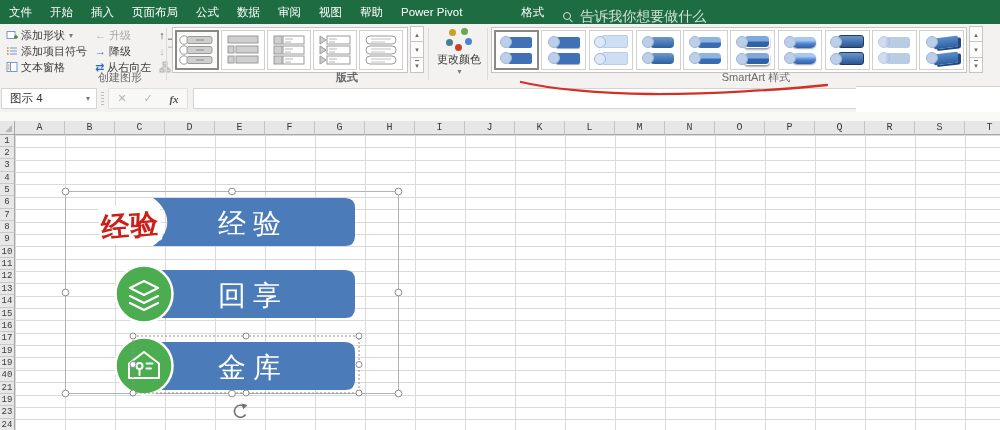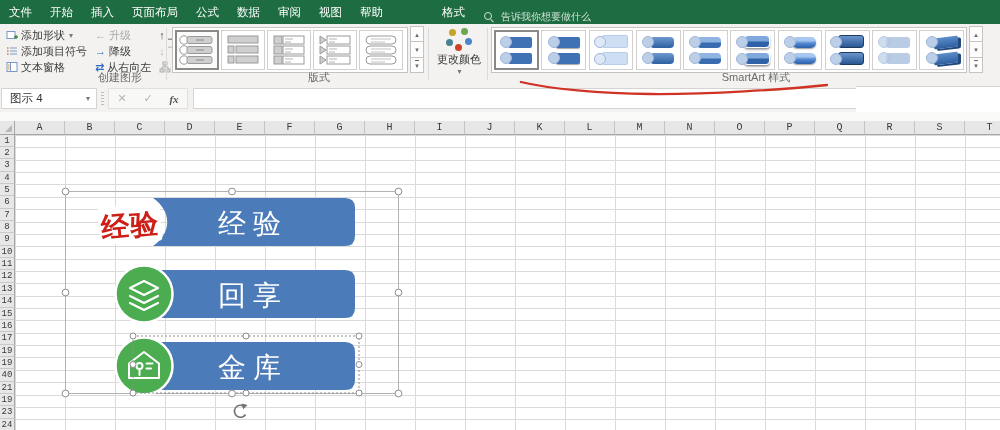--- a/index.html
+++ b/index.html
@@ -5,21 +5,21 @@
   html,body{margin:0;padding:0;background:#fff;}
   #app{position:relative;width:1000px;height:430px;overflow:hidden;
        font-family:"Liberation Sans","DejaVu Sans",sans-serif;
        -webkit-font-smoothing:antialiased;}
 
   
   .tabbar{position:absolute;left:0;top:0;width:1000px;height:34px;background:#1e6c41;
           display:flex;align-items:stretch;}
   .tab{color:#fff;font-size:11.5px;line-height:24px;padding:0 9px;cursor:default;white-space:nowrap;}
   .tab.active{background:#f3f2f1;color:#1e6c41;margin-top:42px;}
-  .tellme{display:flex;align-items:center;gap:6px;color:#cfe3d6;font-size:10px;padding-left:10px;}
+  .tellme{display:flex;align-items:center;gap:6px;color:#cfe3d6;font-size:14px;padding-left:10px;}
   .mag{position:relative;width:11px;height:11px;}
   .mag::before{content:'';position:absolute;left:0;top:0;width:6px;height:6px;border:1.4px solid #cfe3d6;border-radius:50%;}
   .mag::after{content:'';position:absolute;left:7px;top:7px;width:4px;height:1.4px;background:#cfe3d6;transform:rotate(45deg);transform-origin:0 0;}
 
   
   .ribbon{position:absolute;left:0;top:24px;width:1000px;height:62px;background:#f3f2f1;
           border-bottom:1px solid #d5d3d1;}
   .gsep{position:absolute;top:4px;bottom:6px;width:1px;background:#dcdad8;}
   .glabel{position:absolute;bottom:1px;font-size:11px;color:#6a6a6a;text-align:center;white-space:nowrap;padding-left:37px;}
 
@@ -115,20 +115,21 @@
   <div class="tabbar">
     <span class="tab">文件</span>
     <span class="tab">开始</span>
     <span class="tab">插入</span>
     <span class="tab">页面布局</span>
     <span class="tab">公式</span>
     <span class="tab">数据</span>
     <span class="tab">审阅</span>
     <span class="tab">视图</span>
     <span class="tab">帮助</span>
+    <span class="tab">Power Pivot</span>
     <span class="tab active">设计</span>
     <span class="tab">格式</span>
     <div class="tellme">
       <span class="mag"></span>
       <span>告诉我你想要做什么</span>
     </div>
   </div>
 
   <div class="ribbon">
 
@@ -262,21 +263,21 @@
       <div class="gsbtn">
           <span>▴</span>
         </div>
       <div class="gsbtn">
           <span>▾</span>
         </div>
       <div class="gsbtn more">
           <span>▾</span>
         </div>
     </div>
-    <div class="glabel" style="left:156px;width:252px;">版式</div>
+    <div class="glabel" style="left:184px;width:252px;font-weight:bold;">版式</div>
     <div class="gsep" style="left:428px;"></div>
 
     <div class="ccbtn">
       <div class="ccicon">
         <span class="ccdot" style="left:3px;top:1px;background:#c7a229;"></span>
         <span class="ccdot" style="left:15px;top:0;background:#6aa84f;"></span>
         <span class="ccdot" style="left:19px;top:10px;background:#4a86c8;"></span>
         <span class="ccdot" style="left:9px;top:16px;background:#cc4125;"></span>
         <span class="ccdot" style="left:0;top:11px;background:#45818e;"></span>
       </div>

